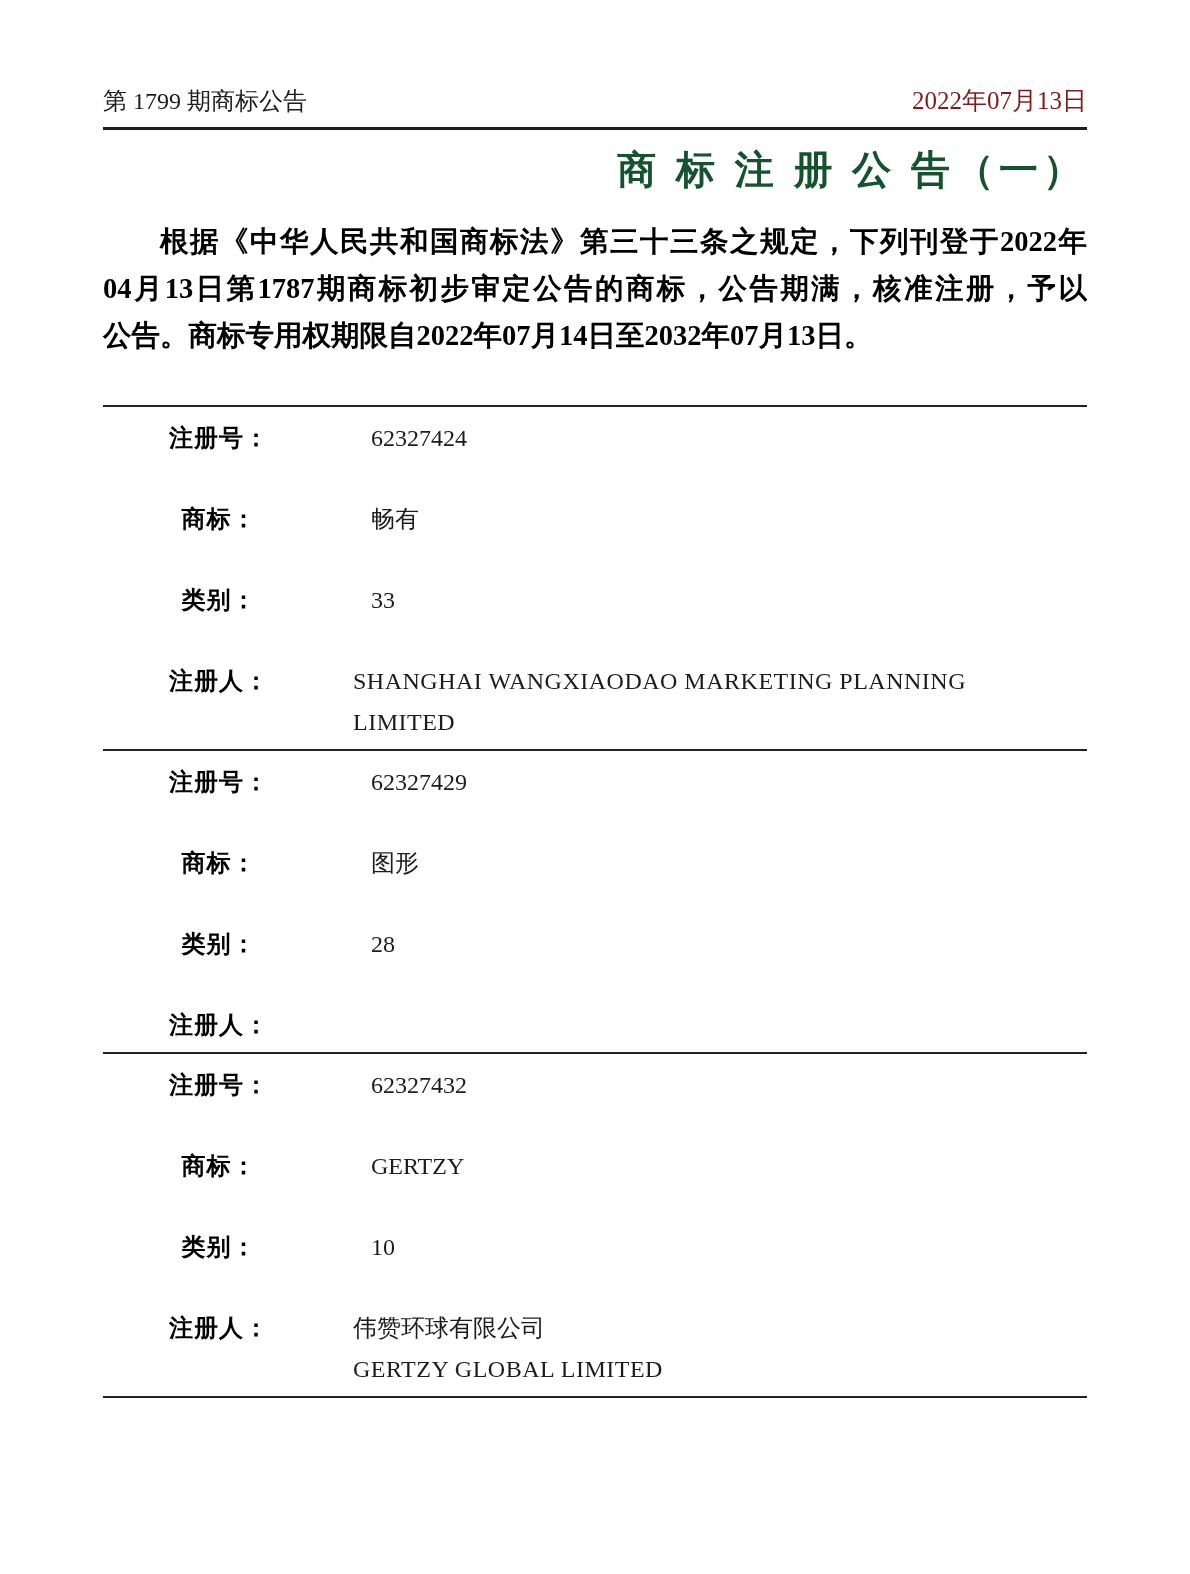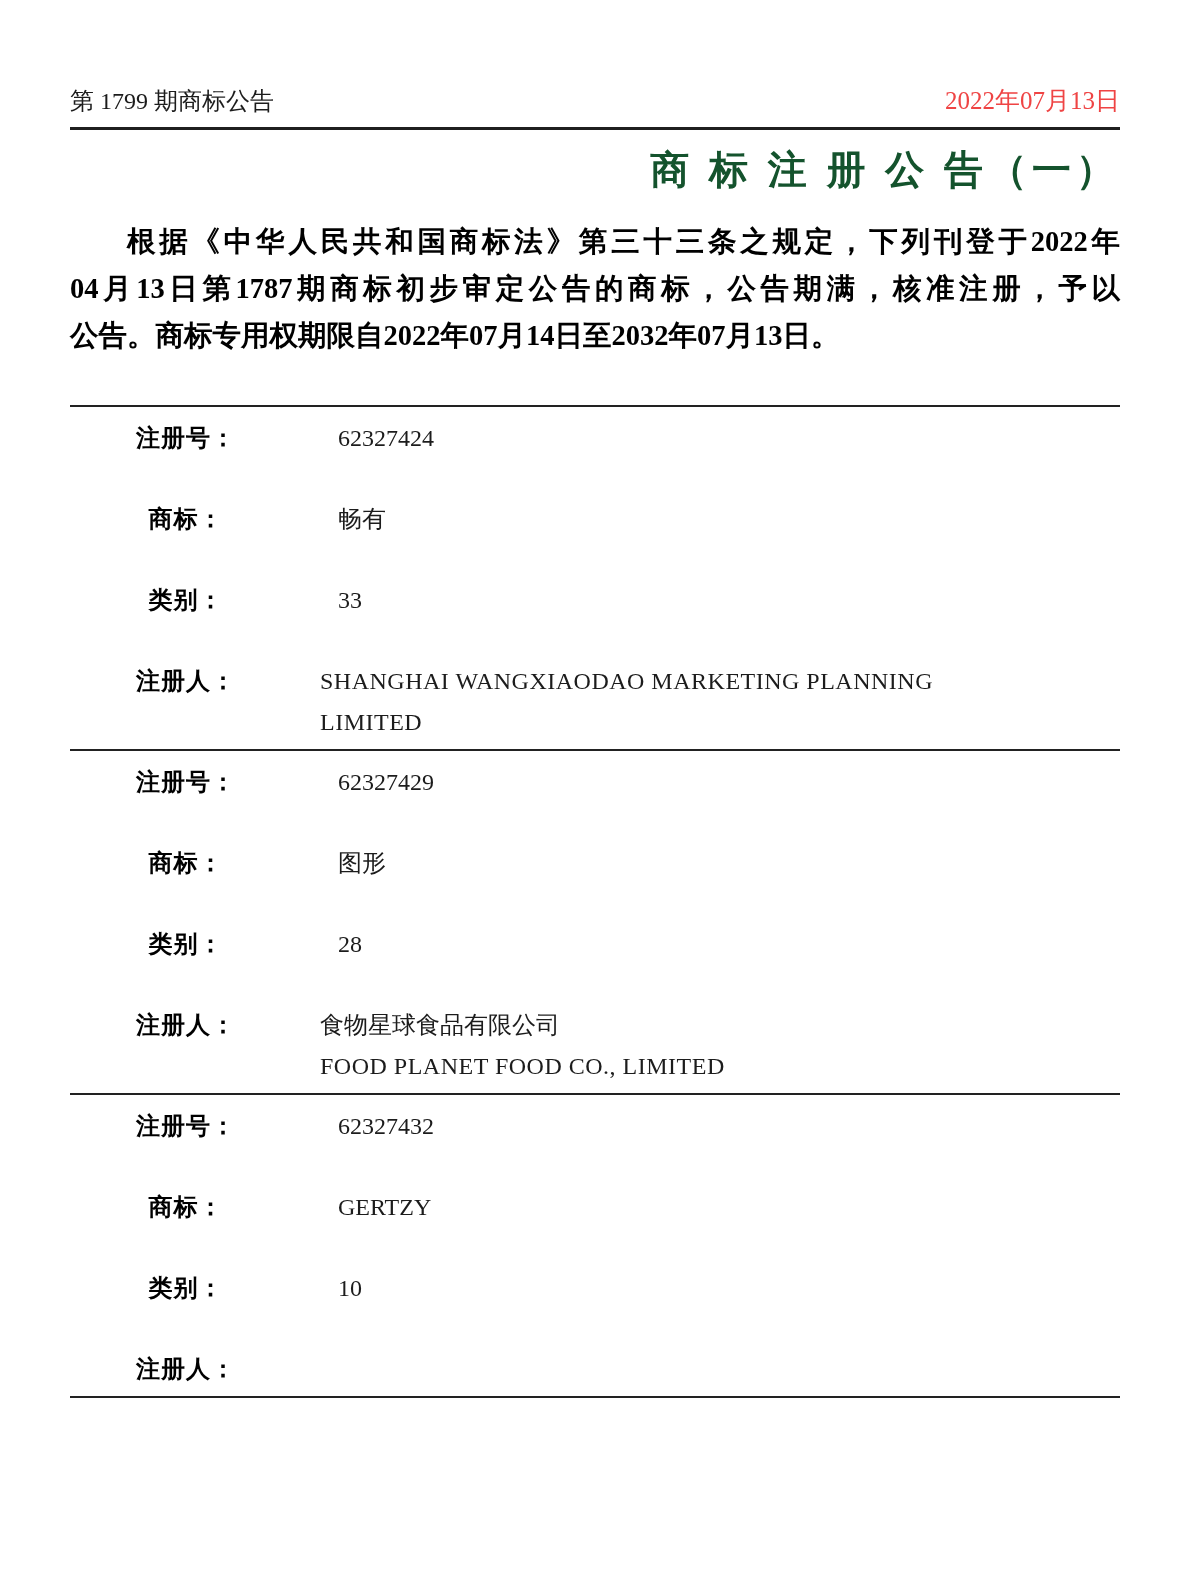--- a/index.html
+++ b/index.html
@@ -3,34 +3,34 @@
 <meta charset="utf-8">
 <style>
   html, body { margin: 0; padding: 0; background: #ffffff; }
   .page {
     position: relative;
     width: 1190px;
     height: 1574px;
     margin: 0 auto;
     background: #ffffff;
     box-sizing: border-box;
-    padding: 0 70px;
+    padding: 0 103px;
     color: #111111;
     font-family: "Liberation Serif", "DejaVu Serif", serif;
     overflow: hidden;
   }
   
   .masthead {
     display: flex;
     justify-content: space-between;
     align-items: flex-end;
     padding-top: 84px;
   }
   .masthead .issue { font-size: 24px; color: #1c1c1c; }
-  .masthead .date  { font-size: 25px; color: #ef4444; }
+  .masthead .date  { font-size: 25px; color: #7f1d1d; }
   .rule-top {
     height: 3px;
     background: #1f1f1f;
     margin-top: 10px;
   }
   
   .doc-title {
     margin: 16px 0 0 0;
     text-align: right;
     font-size: 39px;
@@ -140,44 +140,44 @@
       <div class="row">
         <span class="label">商标：</span>
         <span class="value">图形</span>
       </div>
       <div class="row">
         <span class="label">类别：</span>
         <span class="value">28</span>
       </div>
       <div class="row">
         <span class="label">注册人：</span>
-        <div class="value-multi">
-          <div class="vline">食物星球食品有限公司</div>
-          <div class="vline en">FOOD PLANET FOOD CO., LIMITED</div>
-        </div>
       </div>
     </section>
 
     <div class="divider"></div>
 
     <section class="record">
       <div class="row">
         <span class="label">注册号：</span>
         <span class="value">62327432</span>
       </div>
       <div class="row">
         <span class="label">商标：</span>
         <span class="value">GERTZY</span>
       </div>
       <div class="row">
         <span class="label">类别：</span>
         <span class="value">10</span>
       </div>
       <div class="row">
         <span class="label">注册人：</span>
+        <div class="value-multi">
+          <div class="vline">伟赞环球有限公司</div>
+          <div class="vline en">GERTZY GLOBAL LIMITED</div>
+        </div>
       </div>
     </section>
 
     <div class="divider"></div>
 
   </div>
 
 </div>
 
 </body></html>

